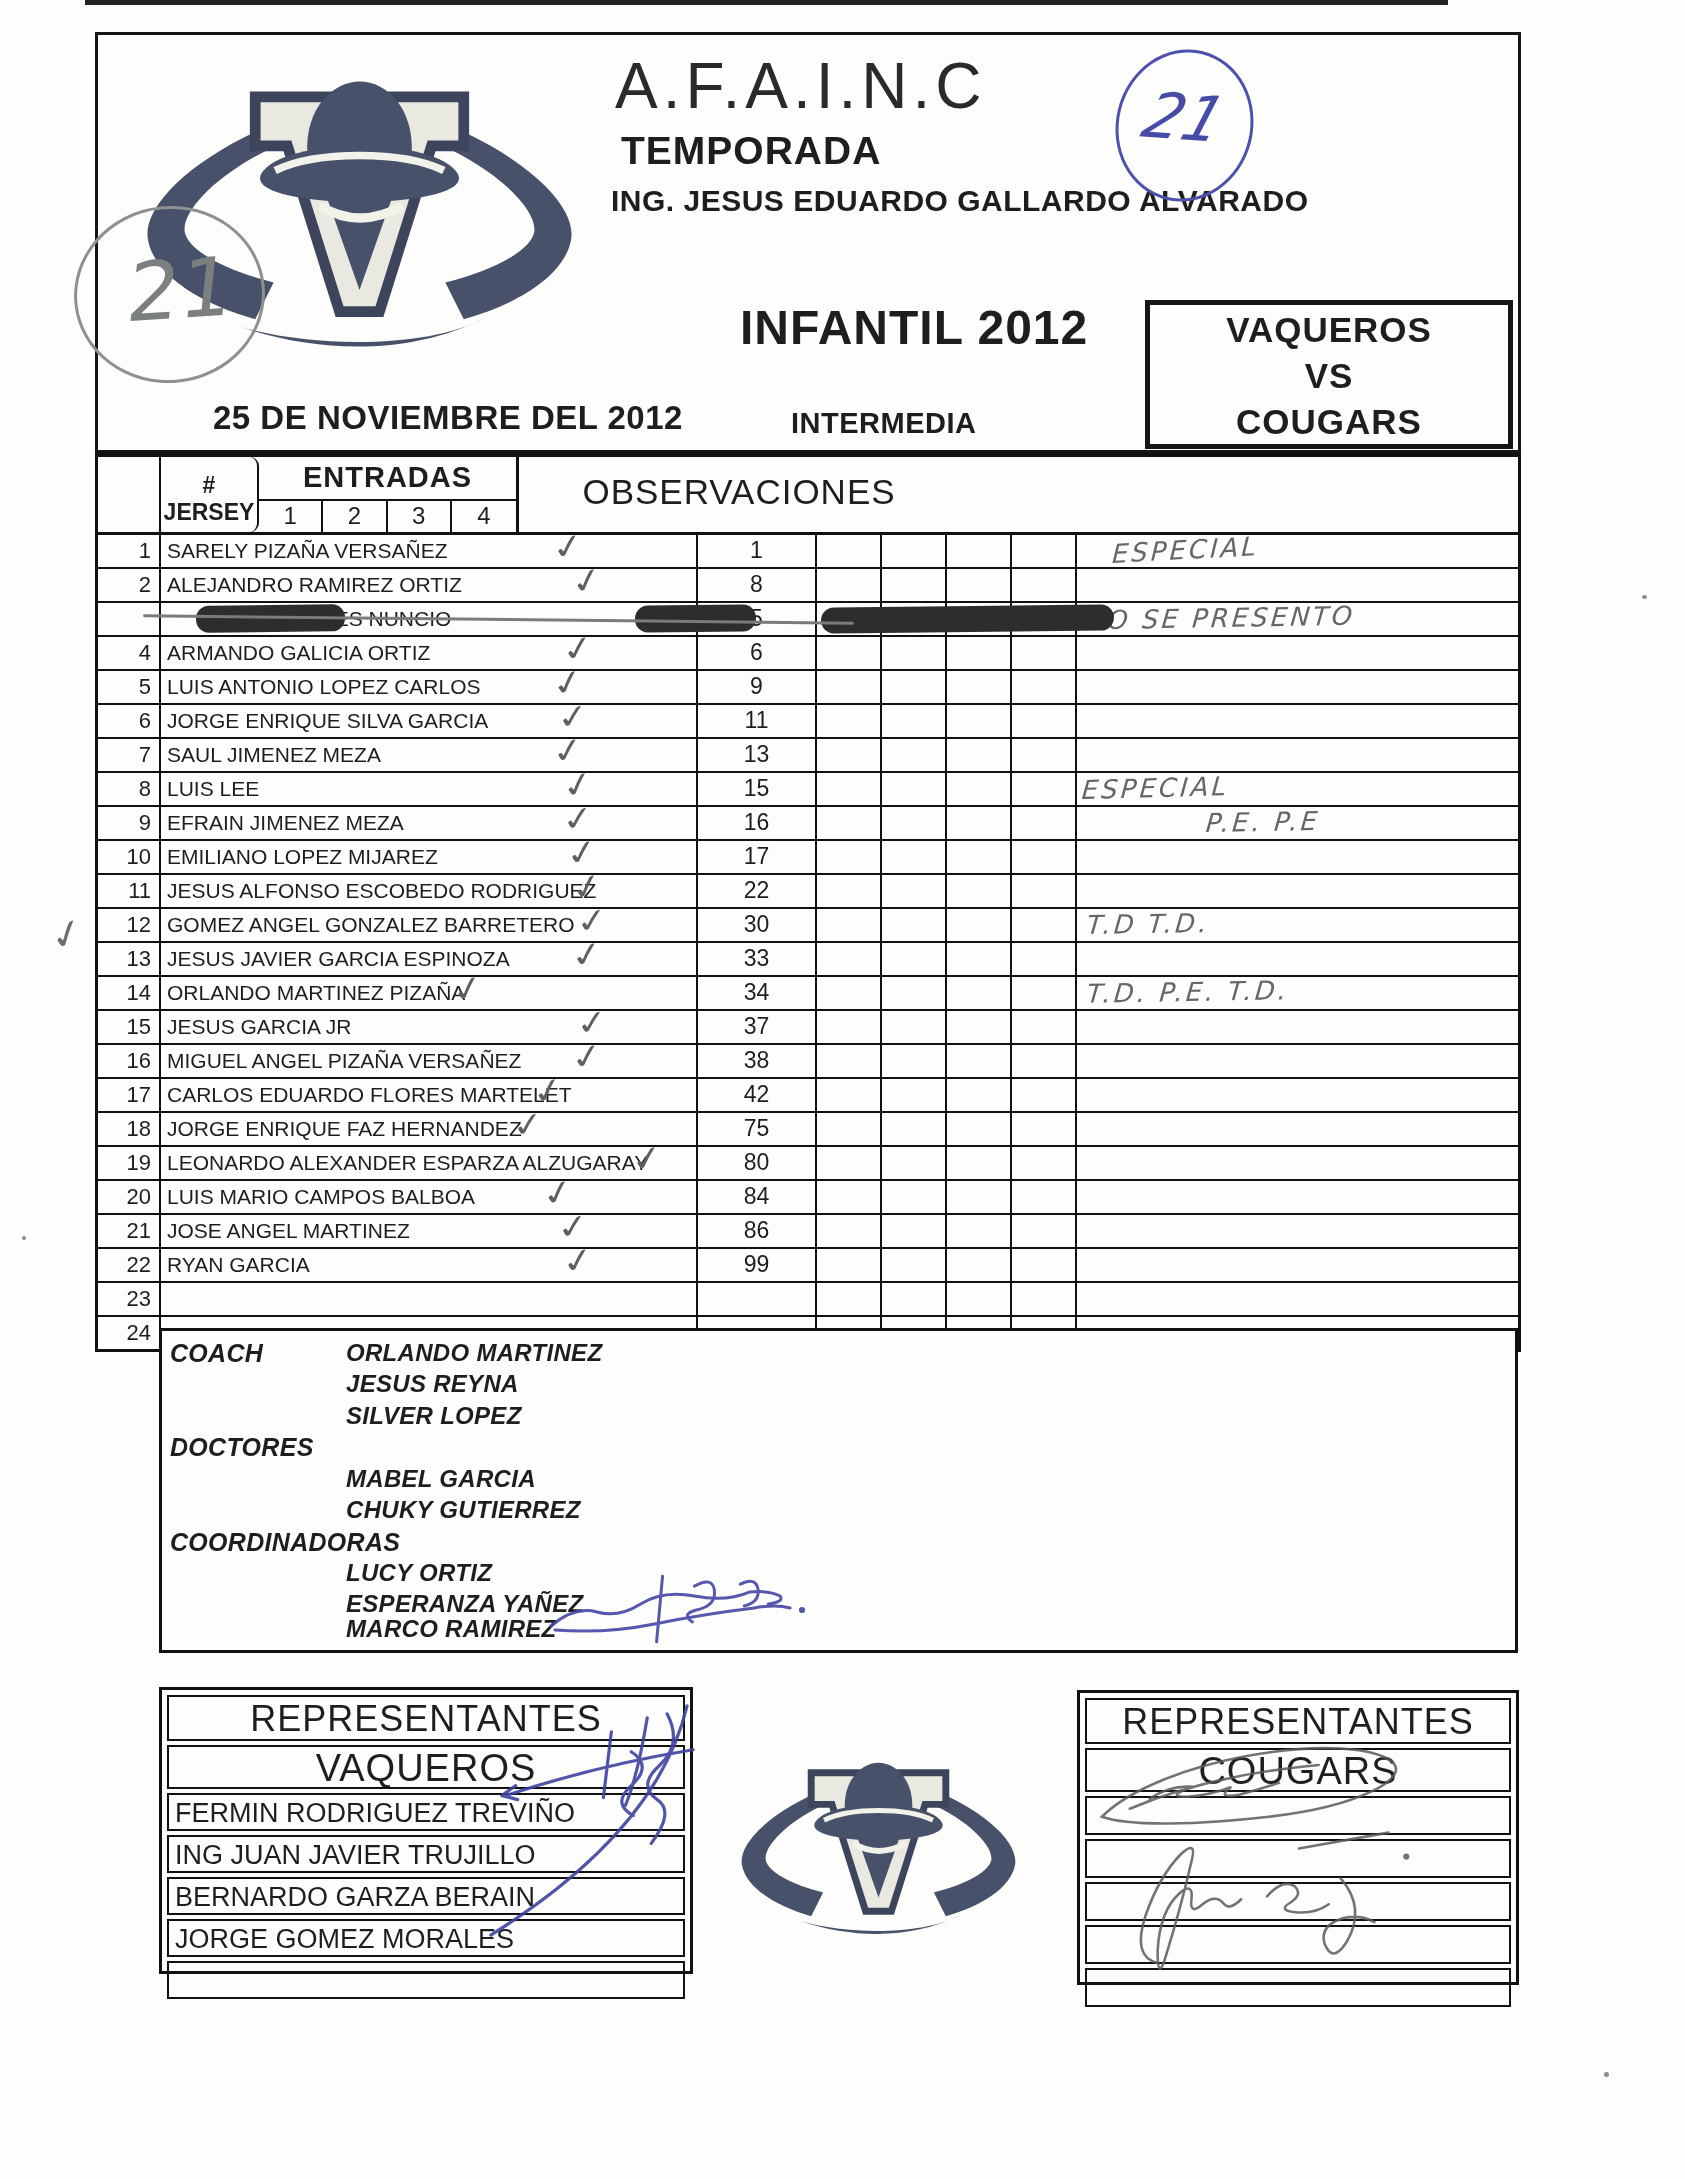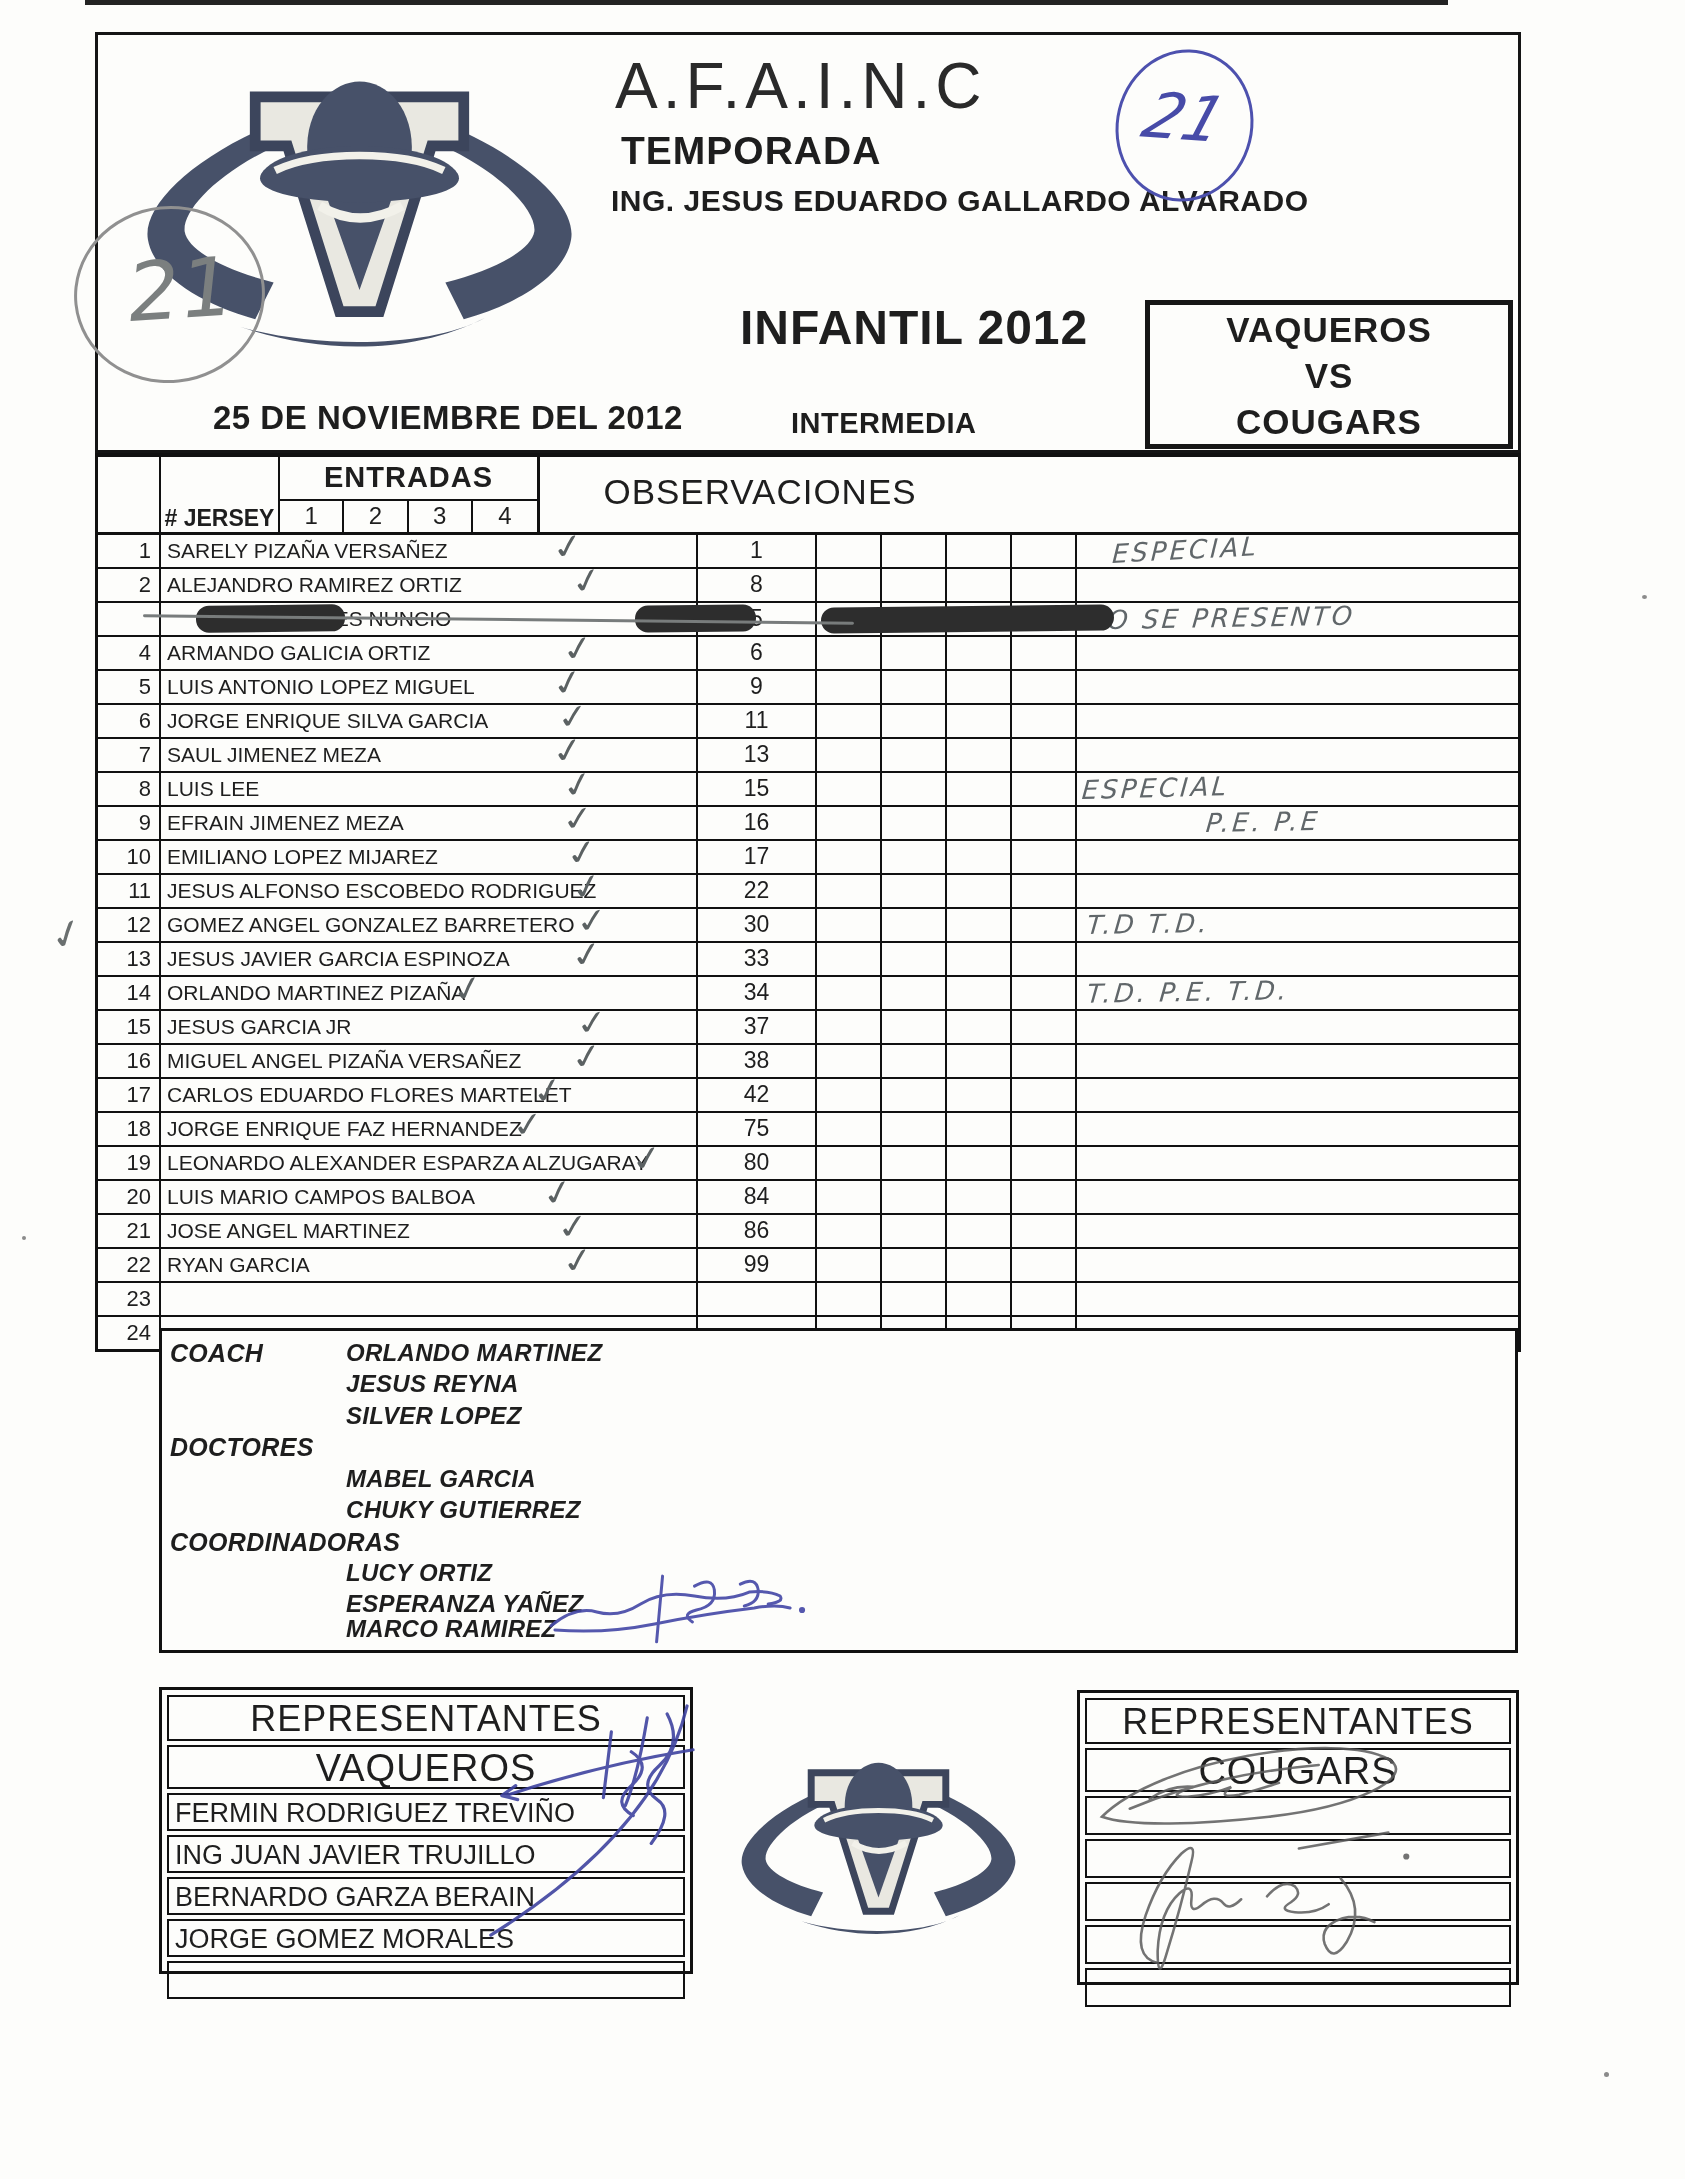--- a/index.html
+++ b/index.html
@@ -33,21 +33,21 @@
   .trow{display:flex;height:32px;border-bottom:2px solid #111;position:relative;}
   .trow:last-child{border-bottom:none;}
   .c{box-sizing:border-box;border-right:2px solid #111;height:100%;}
   .c-num{width:63px;text-align:right;padding-right:8px;font-size:22px;line-height:31px;}
   .c-name{width:537px;padding-left:6px;font-size:21px;line-height:31px;white-space:nowrap;position:relative;}
   .c-jer{width:119px;text-align:center;font-size:23px;line-height:31px;}
   .c-ent{width:65px;}
   .c-obs{width:441px;border-right:none;position:relative;}
   .h-name{width:63px;}
   .h-nombre{width:537px;text-align:center;font-size:44px;font-weight:700;letter-spacing:2px;line-height:72px;}
-  .h-jersey{width:119px;text-align:center;font-size:23px;font-weight:700;display:flex;align-items:flex-end;justify-content:center;box-sizing:border-box;}
+  .h-jersey{width:98px;text-align:center;font-size:23px;font-weight:700;display:flex;align-items:flex-end;justify-content:center;padding-bottom:6px;box-sizing:border-box;border-radius:9px;}
   .h-entradas{width:259px;display:flex;flex-direction:column;}
   .h-entradas-top{height:42px;text-align:center;font-size:29px;font-weight:600;border-bottom:2px solid #111;line-height:40px;letter-spacing:1px;}
   .h-entradas-bottom{flex:1;display:flex;}
   .h-ent-cell{width:65px;text-align:center;font-size:24px;line-height:30px;border-right:2px solid #111;box-sizing:border-box;}
   .h-ent-cell:last-child{border-right:none;}
   .h-obs{width:441px;border-right:none;text-align:center;font-size:35px;letter-spacing:1px;line-height:70px;}
   .thead .c{border-right:2px solid #111;}
   .thead .h-obs{border-right:none;border-left:1px solid #111;}
   
   .hand{font-family:"DejaVu Sans",sans-serif;font-style:italic;color:#61676a;letter-spacing:3px;
@@ -188,21 +188,21 @@
           <div class="c c-name"><span>ARMANDO GALICIA ORTIZ</span><span class="chk" style="right: 104px; transform: rotate(-12deg) scaleX(1.15);">✓</span></div>
           <div class="c c-jer">6</div>
           <div class="c c-ent"></div>
           <div class="c c-ent"></div>
           <div class="c c-ent"></div>
           <div class="c c-ent"></div>
           <div class="c c-obs"></div>
         </div>
         <div class="trow">
           <div class="c c-num">5</div>
-          <div class="c c-name"><span>LUIS ANTONIO LOPEZ MIGUEL</span><span class="chk" style="right: 114px; transform: rotate(-15deg) scaleX(1.15);">✓</span></div>
+          <div class="c c-name"><span>LUIS ANTONIO LOPEZ CARLOS</span><span class="chk" style="right: 114px; transform: rotate(-15deg) scaleX(1.15);">✓</span></div>
           <div class="c c-jer">9</div>
           <div class="c c-ent"></div>
           <div class="c c-ent"></div>
           <div class="c c-ent"></div>
           <div class="c c-ent"></div>
           <div class="c c-obs"></div>
         </div>
         <div class="trow">
           <div class="c c-num">6</div>
           <div class="c c-name"><span>JORGE ENRIQUE SILVA GARCIA</span><span class="chk" style="right: 109px; transform: rotate(-9deg) scaleX(1.15);">✓</span></div>

